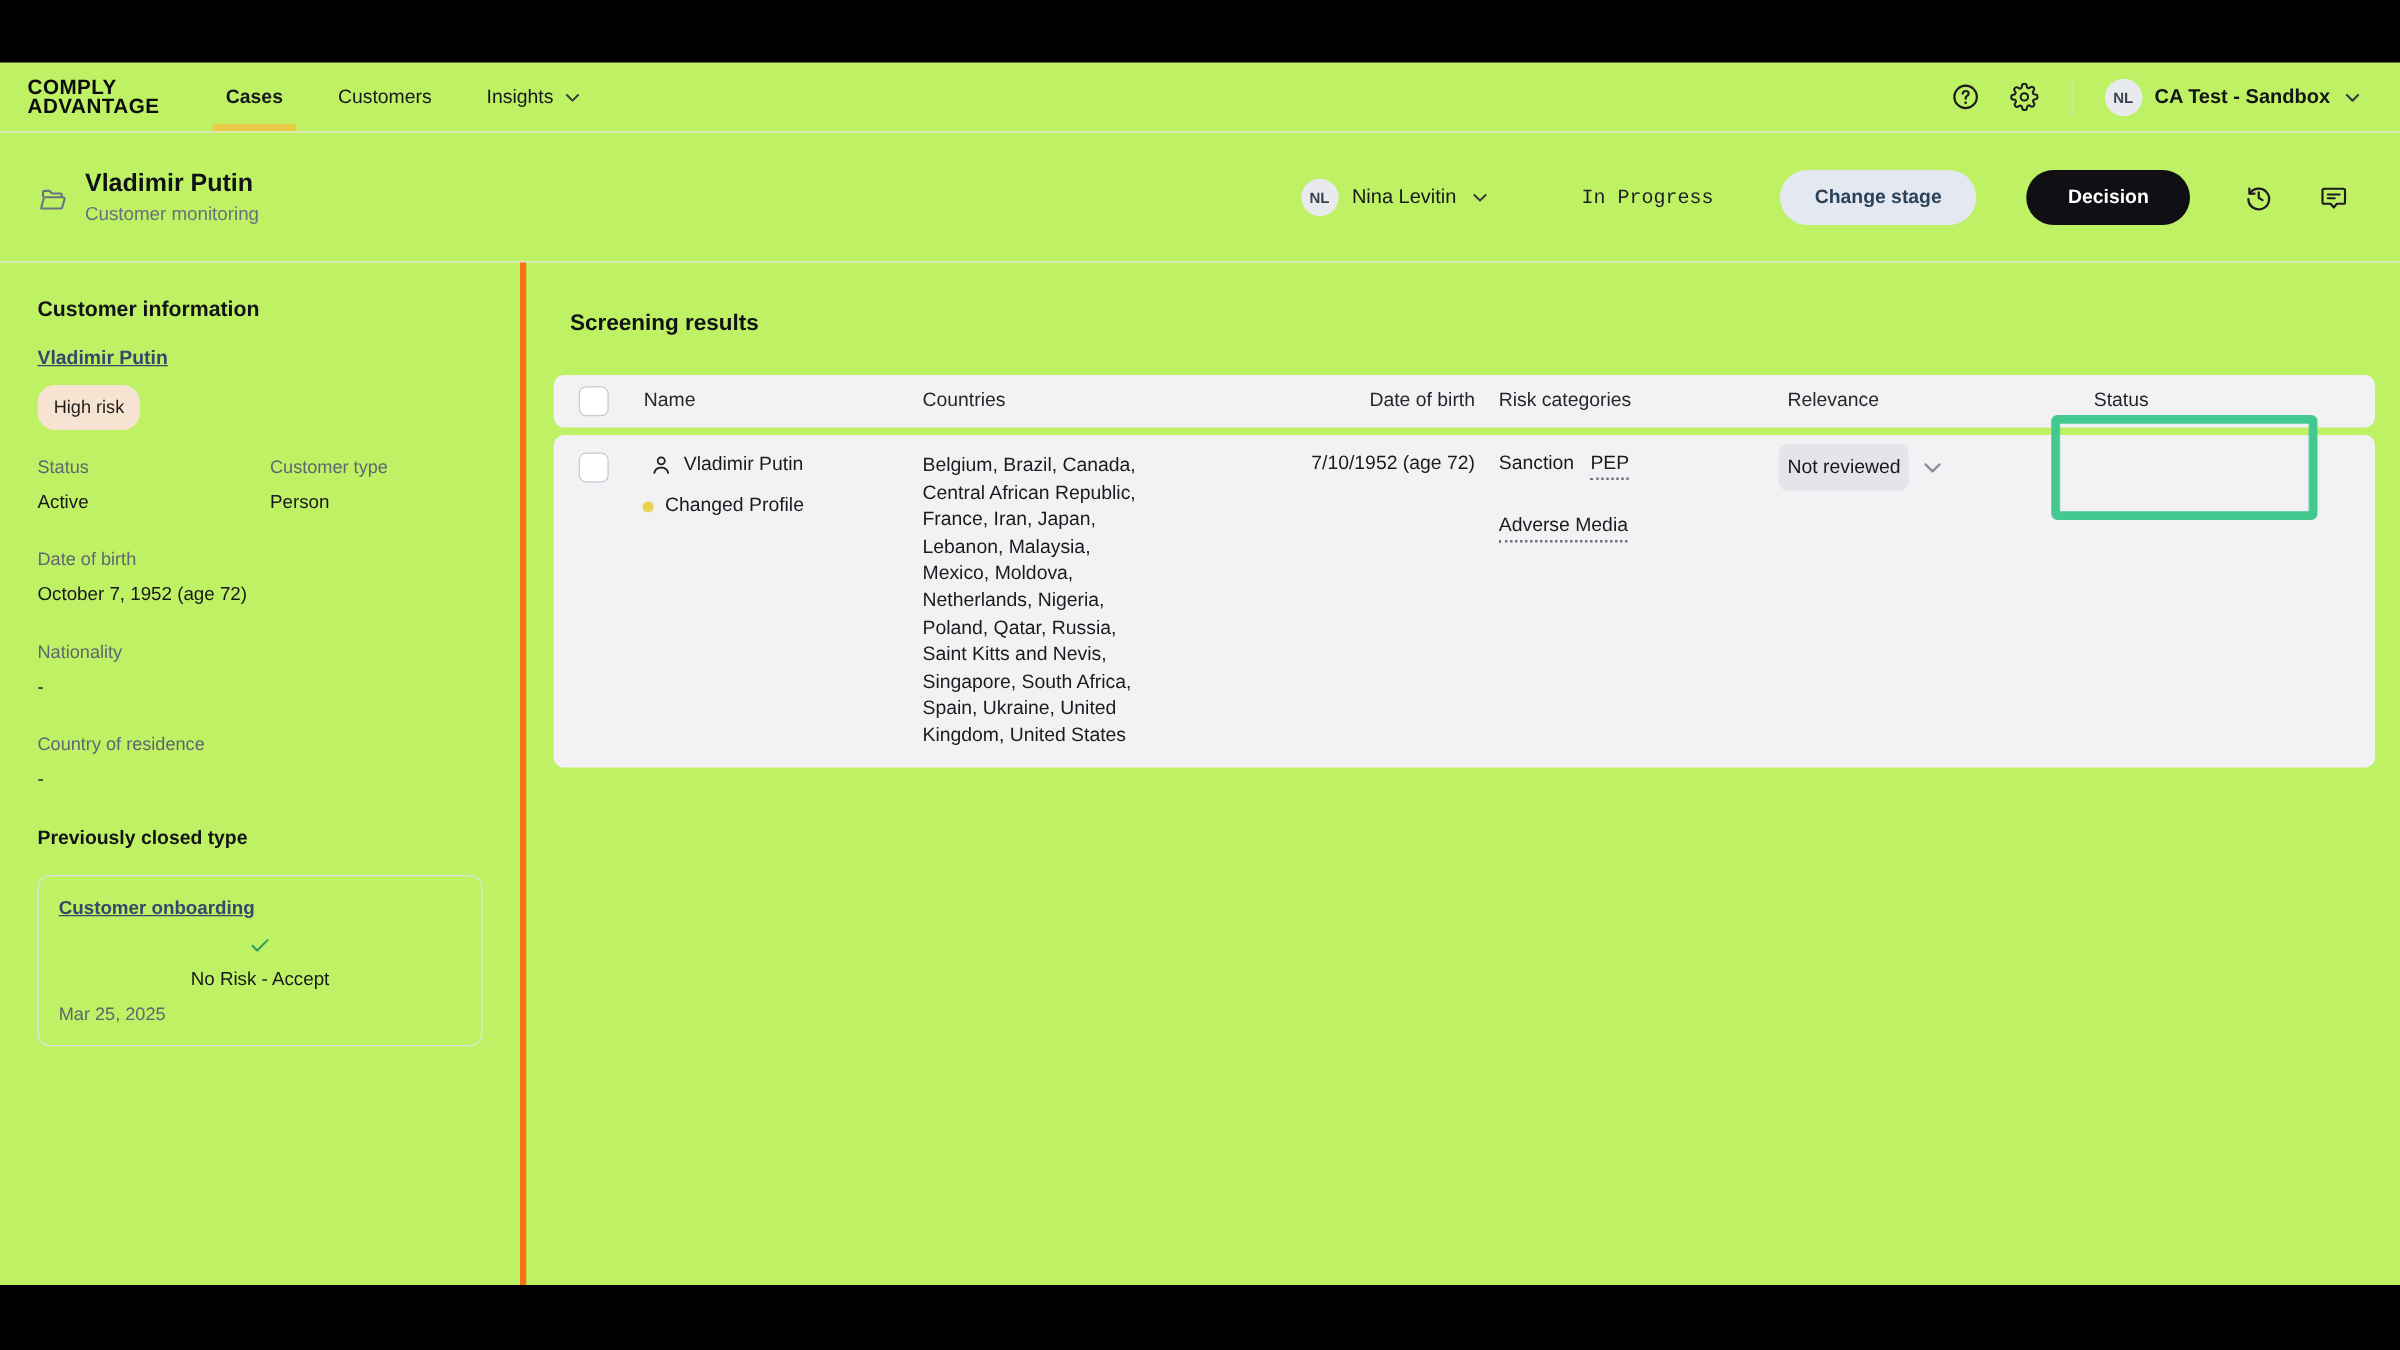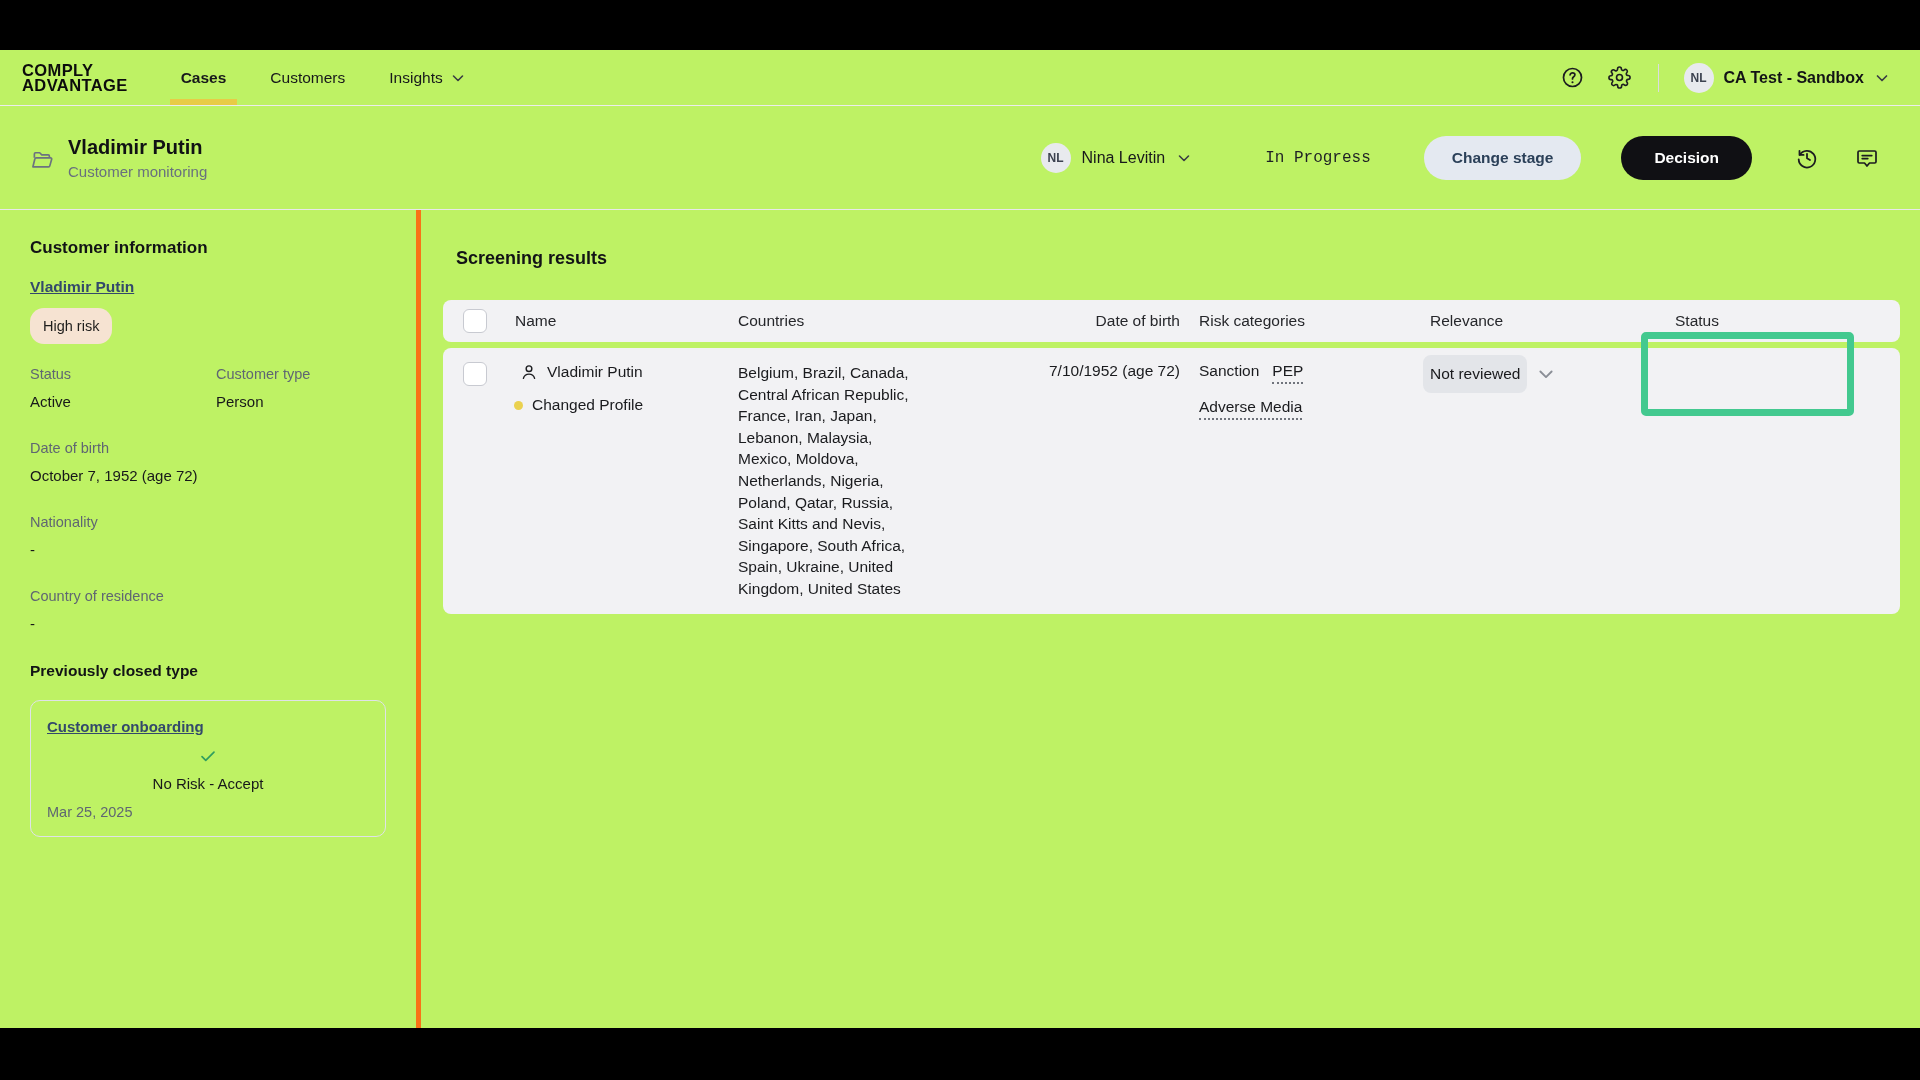--- a/index.html
+++ b/index.html
@@ -116,21 +116,21 @@
   .person-ic { width:20px; height:20px; color:#1C1D20; flex:0 0 auto; }
   .flag-line { display:flex; align-items:center; gap:9px; margin-top:14px; padding-left:8px; }
   .flag-dot { width:9px; height:9px; border-radius:50%; background:#EAD14F; flex:0 0 auto; }
 
   .countries-text { width:176px; line-height:21.6px; padding-top:2px; }
 
   .dob-text { padding-top:2px; }
 
   .risk-line1 { display:flex; align-items:baseline; gap:13px; padding-top:2px; }
   .dotted-link { border-bottom:2px dotted #70747C; padding-bottom:2px; cursor:pointer; }
-  .risk-line2 { margin-top:14px; display:inline-block; }
+  .risk-line2 { margin-top:28px; display:inline-block; }
 
   .relevance-text { width:195px; line-height:21.6px; padding-top:2px; }
 
   .c-status { position:relative; }
   .status-wrap { display:flex; align-items:center; gap:9px; margin-left:-7px; margin-top:-5px; }
   .status-pill {
     height:38px; padding:0 7px; border:none; border-radius:8px;
     background:#E3E5E9; color:#19191C; font-family:inherit;
     font-size:15.5px; font-weight:500; cursor:pointer;
     display:flex; align-items:center;

